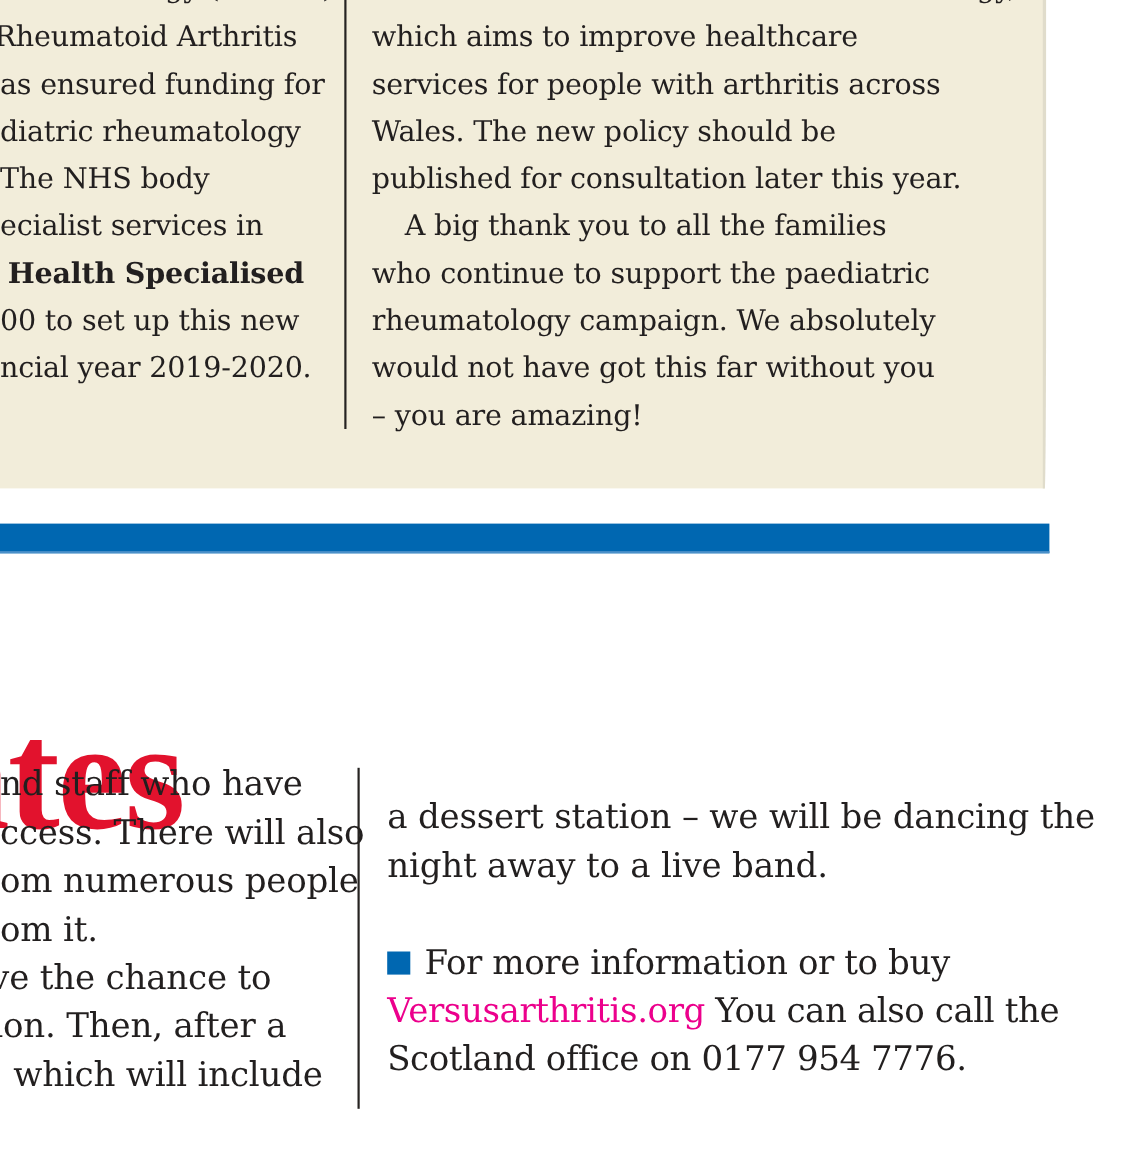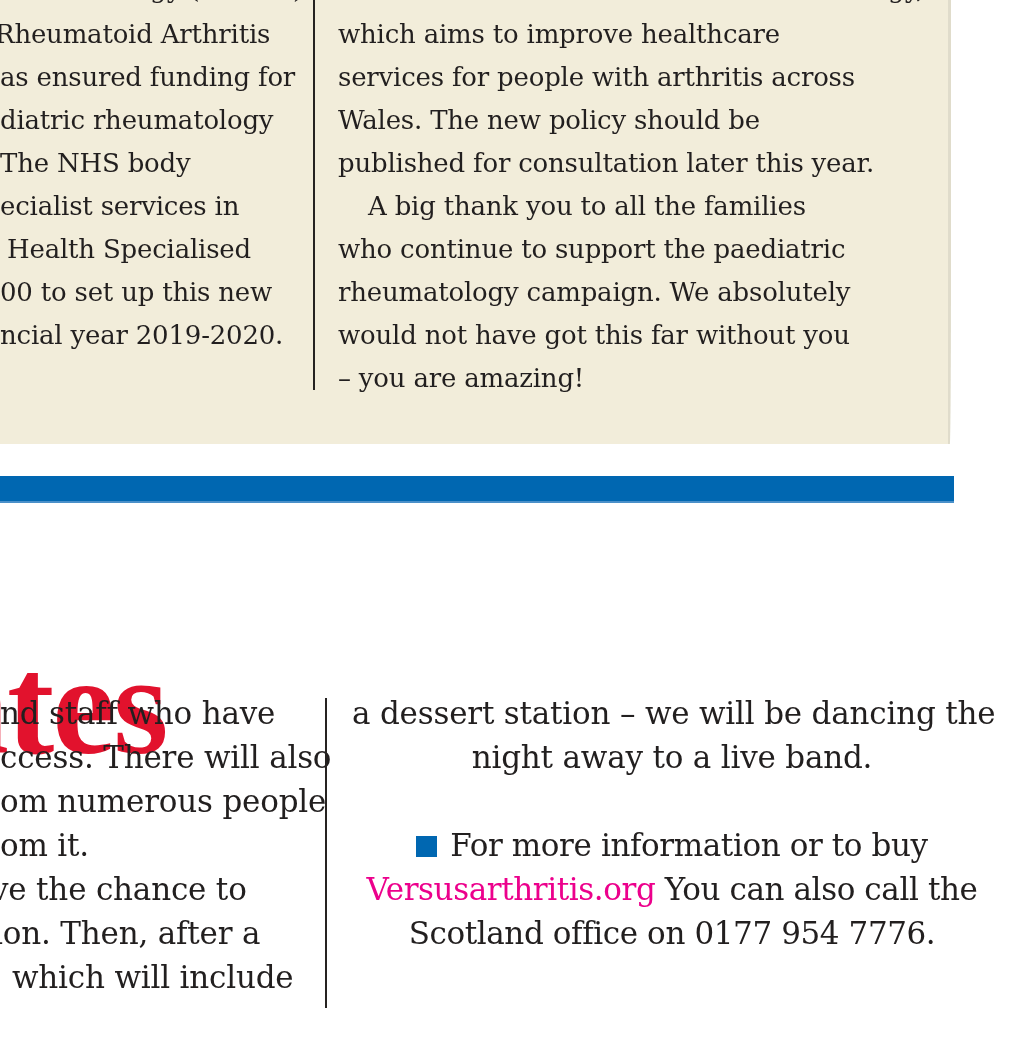--- a/index.html
+++ b/index.html
@@ -55,21 +55,21 @@
     display: block;
     margin-top: -32px;
     line-height: 43px;
     font-size: 26px;
     white-space: nowrap;
   }
 
   .shift-l5 { margin-left: -5px; }
   .shift-l7 { margin-left: -7px; }
   .shift-l9 { margin-left: -9px; }
-  .ind7  { margin-left: 7px; }
+  .ind7  { margin-left: 7px; font-weight: bold; }
   .ind12 { margin-left: 12px; }
   .ind30 { text-indent: 30px; }
 
   
   .blue-bar {
     position: absolute;
     left: 0; top: 476px;
     width: 954px; height: 25px;
     background: #0067b1;
     border-bottom: 2px solid #4a90c9;
@@ -89,21 +89,21 @@
   }
 
   
   .bline {
     height: 44px; line-height: 44px;
     font-size: 31px;
     letter-spacing: -0.2px;
     white-space: nowrap;
   }
   .bottom-left-col  { left: 0;    top: 691px; width: 330px; }
-  .bottom-right-col { left: 352px; top: 691px; width: 640px; text-align: center; }
+  .bottom-right-col { left: 352px; top: 721px; width: 640px; }
 
   .bold { font-weight: normal; letter-spacing: -0.4px; }
   .pink { color: #ec008c; }
   .blank { height: 44px; }
 
   .bullet {
     display: inline-block;
     width: 21px; height: 21px;
     background: #0067b1;
     margin-right: 13px;

